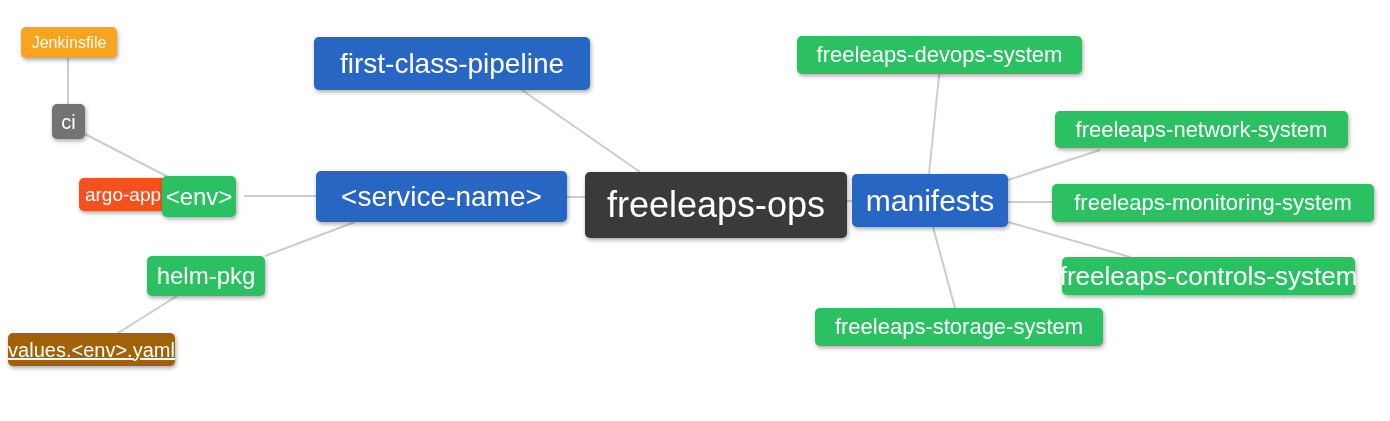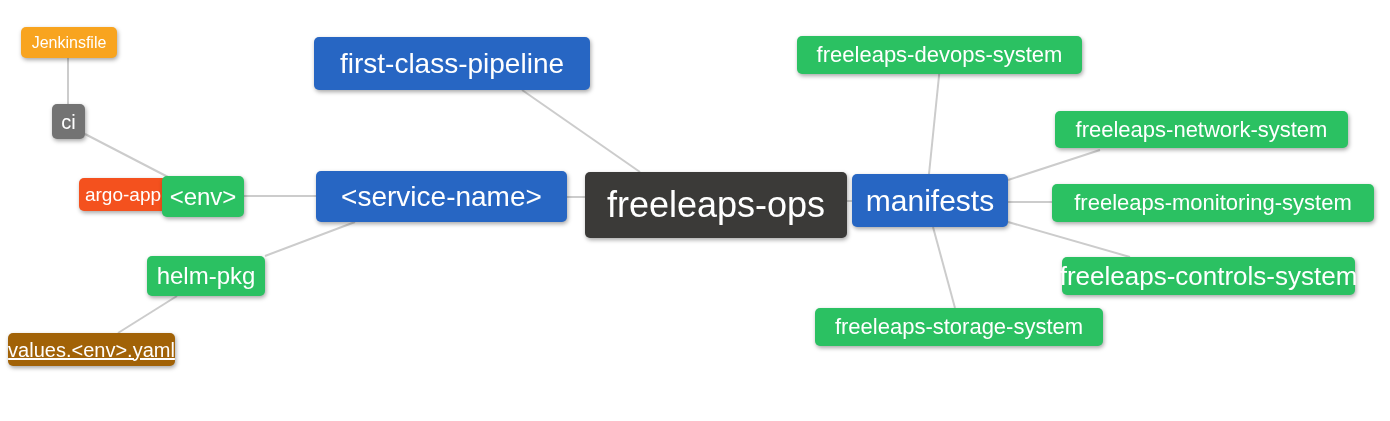--- a/index.html
+++ b/index.html
@@ -53,21 +53,21 @@
       <line x1="845" y1="201" x2="854" y2="201" stroke="#cccccc" stroke-width="2"></line>
       <line x1="929" y1="174" x2="940" y2="66" stroke="#cccccc" stroke-width="2"></line>
       <line x1="1008" y1="180" x2="1100" y2="150" stroke="#cccccc" stroke-width="2"></line>
       <line x1="1008" y1="202" x2="1052" y2="202" stroke="#cccccc" stroke-width="2"></line>
       <line x1="1008" y1="222" x2="1130" y2="257" stroke="#cccccc" stroke-width="2"></line>
       <line x1="933" y1="227" x2="955" y2="308" stroke="#cccccc" stroke-width="2"></line>
     </svg>
 <div class="node" style="left: 21px; top: 27px; width: 96px; height: 31px; font-size: 16px; background: rgb(248, 164, 31); color: rgb(255, 255, 255);">Jenkinsfile</div>
     <div class="node" style="left: 52px; top: 104px; width: 33px; height: 35px; font-size: 20px; background: #737373; color: rgb(255, 255, 255);">ci</div>
     <div class="node" style="left: 32px; top: 178px; width: 88px; height: 33px; font-size: 19px; background: rgb(244, 81, 30); color: rgb(255, 255, 255); margin-left: 47px;">argo-app</div>
-    <div class="node" style="left: 162px; top: 176px; width: 82px; height: 41px; font-size: 24px; background: rgb(43, 193, 98); color: rgb(255, 255, 255);">&lt;env&gt;</div>
+    <div class="node" style="left: 162px; top: 176px; width: 74px; height: 41px; font-size: 24px; background: rgb(43, 193, 98); color: rgb(255, 255, 255);">&lt;env&gt;</div>
     <div class="node" style="left: 147px; top: 256px; width: 118px; height: 40px; font-size: 24px; background: rgb(43, 193, 98); color: rgb(255, 255, 255);">helm-pkg</div>
     <div class="node" style="left: 8px; top: 333px; width: 167px; height: 33px; font-size: 20px; background: #a16207; color: rgb(255, 255, 255); text-decoration: underline;">values.&lt;env&gt;.yaml</div>
     <div class="node" style="left: 314px; top: 37px; width: 276px; height: 53px; font-size: 28px; background: rgb(39, 102, 195); color: rgb(255, 255, 255);">first-class-pipeline</div>
     <div class="node" style="left: 316px; top: 171px; width: 251px; height: 51px; font-size: 28px; background: rgb(39, 102, 195); color: rgb(255, 255, 255);">&lt;service-name&gt;</div>
     <div class="node" style="left: 585px; top: 172px; width: 262px; height: 66px; font-size: 36px; background: rgb(59, 58, 56); color: rgb(255, 255, 255);">freeleaps-ops</div>
     <div class="node" style="left: 852px; top: 174px; width: 156px; height: 53px; font-size: 30px; background: rgb(39, 102, 195); color: rgb(255, 255, 255);">manifests</div>
     <div class="node" style="left: 797px; top: 28px; width: 285px; height: 38px; font-size: 22px; background: rgb(43, 193, 98); color: rgb(255, 255, 255); margin-top: 8px;">freeleaps-devops-system</div>
     <div class="node" style="left: 1055px; top: 111px; width: 293px; height: 37px; font-size: 22px; background: rgb(43, 193, 98); color: rgb(255, 255, 255);">freeleaps-network-system</div>
     <div class="node" style="left: 1052px; top: 184px; width: 322px; height: 38px; font-size: 22px; background: rgb(43, 193, 98); color: rgb(255, 255, 255);">freeleaps-monitoring-system</div>
     <div class="node" style="left: 1062px; top: 257px; width: 293px; height: 38px; font-size: 26px; background: rgb(43, 193, 98); color: rgb(255, 255, 255);">freeleaps-controls-system</div>

